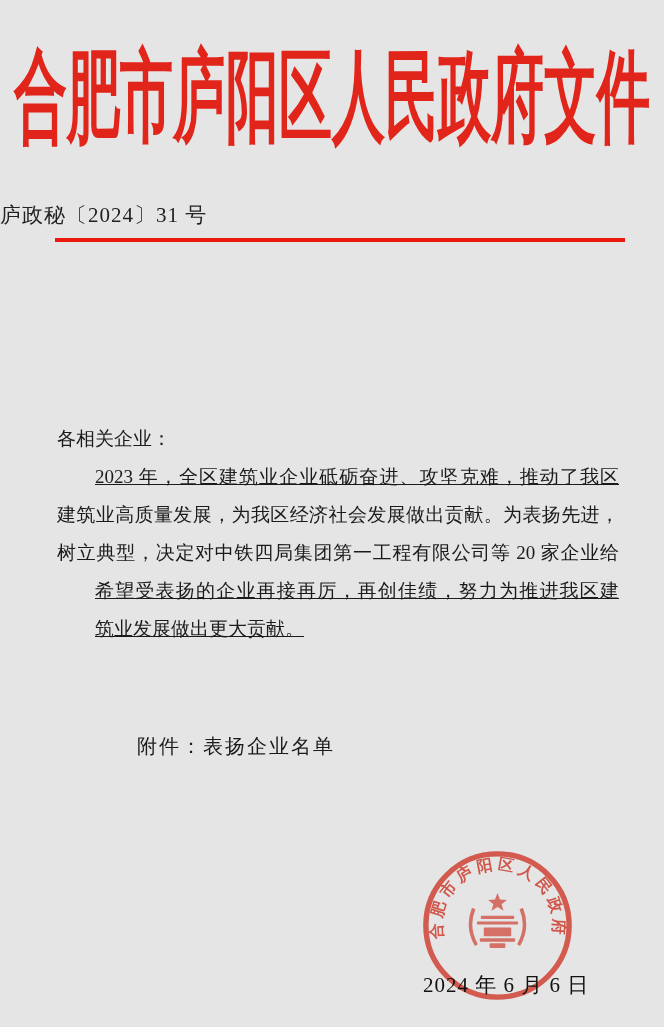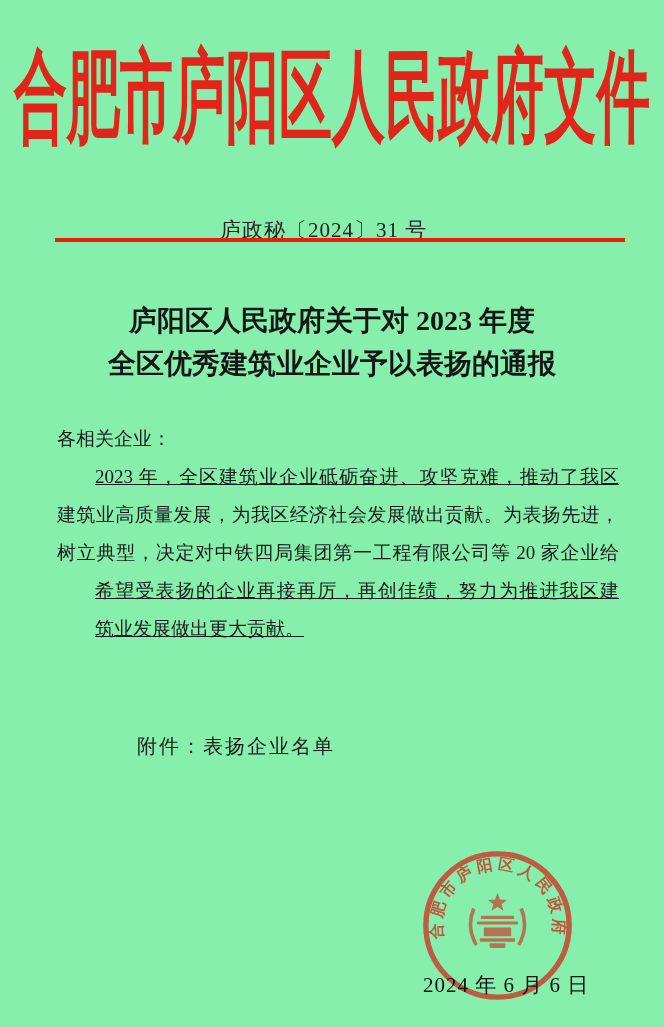--- a/index.html
+++ b/index.html
@@ -1,44 +1,43 @@
 <!DOCTYPE html>
 <html><head>
 <meta charset="utf-8">
 <style>
   html, body { margin: 0; padding: 0; background: #ffffff; }
   .page {
     position: relative;
     width: 664px;
     height: 1027px;
-    background: #86efac;
+    background: #e5e5e5;
     overflow: hidden;
     font-family: "Liberation Serif", "DejaVu Serif", serif;
     color: #1b1b1b;
   }
   .letterhead {
     position: absolute;
     top: 30px; left: 0; right: 0;
     text-align: center;
     font-size: 53px;
     font-weight: 700;
     color: #e2251a;
     white-space: nowrap;
     transform: scaleY(1.9);
     transform-origin: 50% 0;
     letter-spacing: 0px;
   }
   .doc-number {
     position: absolute;
     top: 201px; left: 0; right: 17px;
-    text-align: center;
+    text-align: left;
     font-size: 21px;
     letter-spacing: 1px;
     color: #222;
-    margin-top: 15px;
   }
   .red-rule {
     position: absolute;
     top: 238px; left: 55px;
     width: 570px; height: 4px;
     background: #ee1a10;
   }
   .doc-title {
     position: absolute;
     top: 299px; left: 0; right: 0;
@@ -89,24 +88,20 @@
 <body>
 
 <div class="page">
 
   <div class="letterhead">合肥市庐阳区人民政府文件</div>
 
   <div class="doc-number">庐政秘〔2024〕31 号</div>
 
   <div class="red-rule"></div>
 
-  <div class="doc-title">
-    <div>庐阳区人民政府关于对 2023 年度</div>
-    <div>全区优秀建筑业企业予以表扬的通报</div>
-  </div>
 
   <div class="body-block">
     <div class="line">各相关企业：</div>
     <div class="line fill ind">2023 年，全区建筑业企业砥砺奋进、攻坚克难，推动了我区</div>
     <div class="line fill">建筑业高质量发展，为我区经济社会发展做出贡献。为表扬先进，</div>
     <div class="line fill">树立典型，决定对中铁四局集团第一工程有限公司等 20 家企业给</div>
     <div class="line fill ind">希望受表扬的企业再接再厉，再创佳绩，努力为推进我区建</div>
     <div class="line ind">筑业发展做出更大贡献。</div>
   </div>
 

